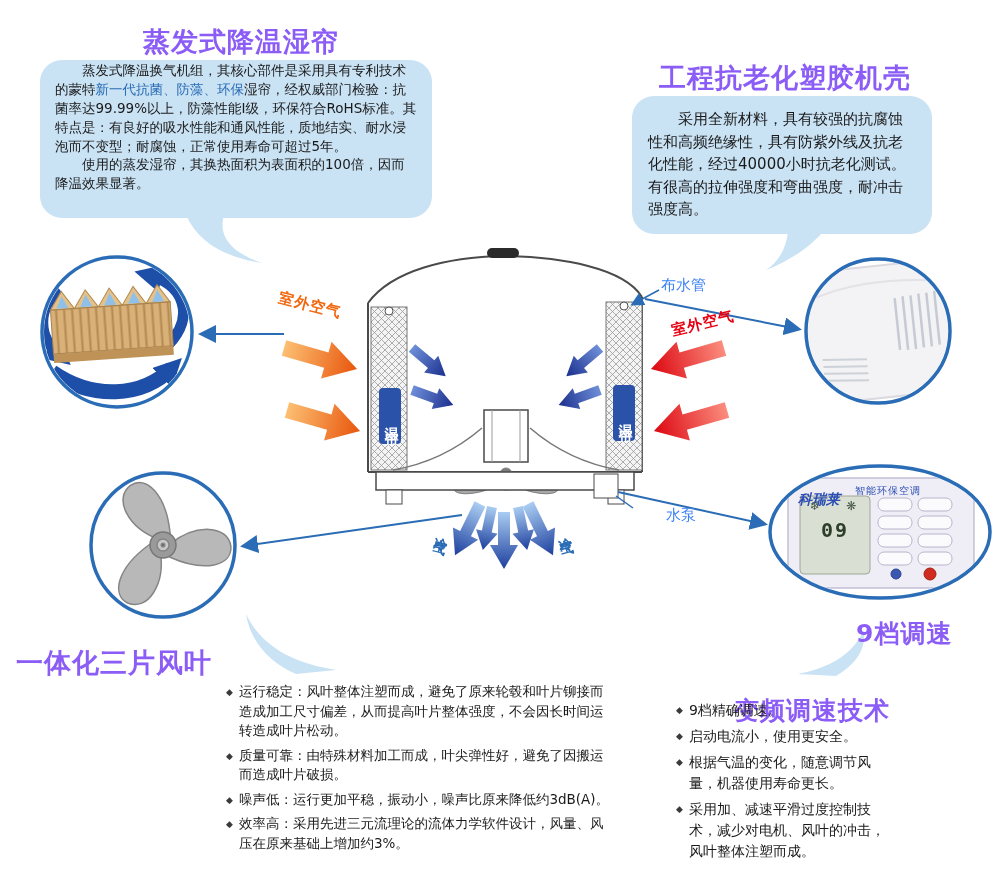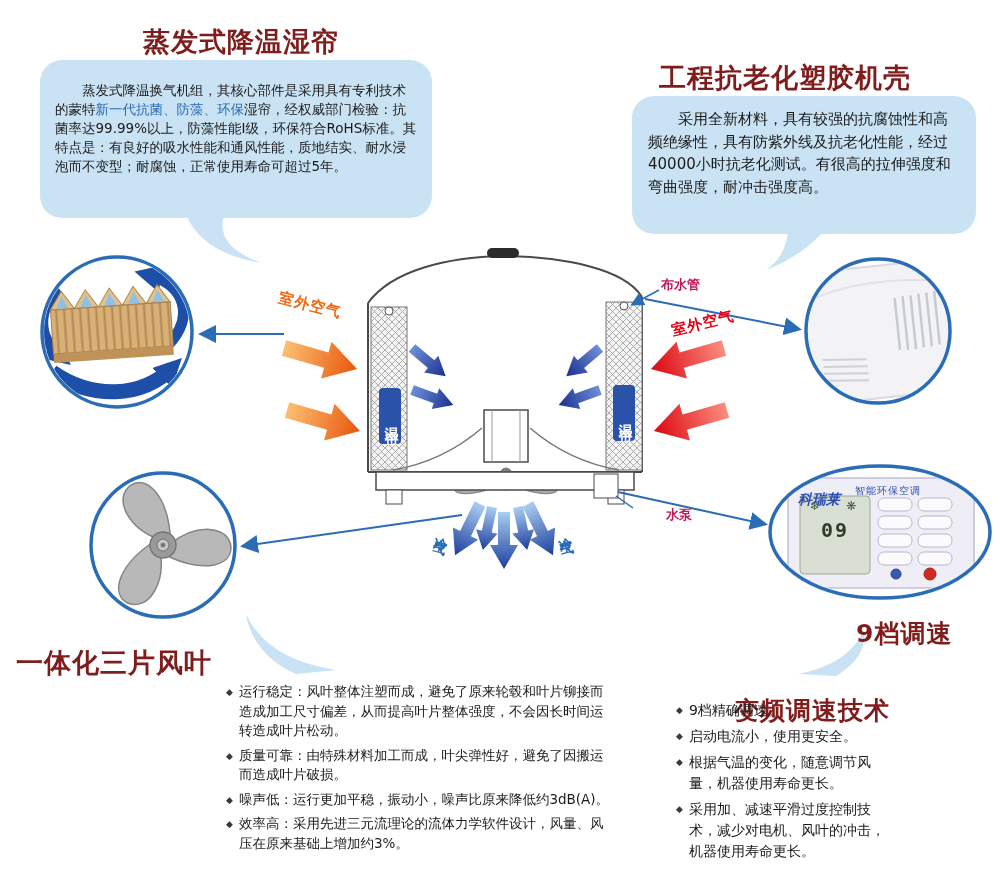--- a/index.html
+++ b/index.html
@@ -1,40 +1,40 @@
 <!DOCTYPE html>
 <html><head>
 <meta charset="utf-8">
 <style>
   * { margin:0; padding:0; box-sizing:border-box; }
   html,body { width:1000px; height:889px; }
   body { position:relative; background:#ffffff; font-family:"DejaVu Sans", sans-serif; overflow:hidden; color:#1a1a1a; }
   svg.art { position:absolute; left:0; top:0; }
 
-  .title { position:absolute; color:#7f1d1d; font-weight:bold; font-size:27px; letter-spacing:1px; white-space:nowrap; }
+  .title { position:absolute; color:#8b5cf6; font-weight:bold; font-size:27px; letter-spacing:1px; white-space:nowrap; }
   #title-wet   { left:143px; top:24px; }
   #title-casing{ left:635px; top:60px;margin-left:24px; }
   #title-fan   { left:16px;  top:645px; }
   #title-speed { left:734px; top:666px; font-size:25px;margin-top:28px; }
   #speed-badge { left:856px; top:617px; font-size:25px; }
 
   .bubble { position:absolute; background:#c9e2f4; border-radius:22px; color:#1a1a1a; }
   .bubble p { text-indent:2em; }
-  #bubble-wet   { left:40px;  top:60px; width:392px; height:158px; padding:21px 15px; font-size:13.5px; line-height:1.4; }
-  #bubble-casing{ left:632px; top:96px; width:344px; height:138px; padding:12px 16px; font-size:15px;  line-height:1.5; }
+  #bubble-wet   { left:40px;  top:60px; width:392px; height:158px; padding:1px 15px; font-size:13.5px; line-height:1.4; }
+  #bubble-casing{ left:632px; top:96px; width:300px; height:138px; padding:12px 16px; font-size:15px;  line-height:1.5; }
   .hl { color:#2a6cb5; }
 
   .bullets { position:absolute; list-style:none; }
   .bullets li { display:flex; gap:6px; margin-bottom:5px; }
   .bullets li .txt { flex:1; }
   .marker { flex:0 0 auto; font-size:9px; padding-top:4px; color:#3a3a3a; }
   #fan-bullets   { left:226px; top:682px; width:384px; font-size:13.5px; line-height:1.45; }
   #speed-bullets { left:676px; top:700px; width:212px; font-size:14px;  line-height:1.5; }
 
-  .lbl { position:absolute; font-size:13px; color:#be185d; white-space:nowrap;font-weight:bold; }
+  .lbl { position:absolute; font-size:15px; color:#3b82f6; white-space:nowrap; }
   #lbl-water { left:661px; top:276px; }
   #lbl-pump  { left:635px; top:506px;margin-left:31px; }
   .curtain-label { position:absolute; width:22px; height:56px; background:#2a52a8; color:#fff;
     writing-mode:vertical-rl; text-align:center; font-size:14px; font-weight:bold; letter-spacing:3px;
     border-radius:4px; padding-top:6px; }
   #lbl-curtainL { left:379px; top:388px; }
   #lbl-curtainR { left:613px; top:385px; }
   .outdoor { position:absolute; font-size:15px; font-weight:bold; letter-spacing:1px; white-space:nowrap; }
   #lbl-outL { left:278px; top:296px; transform:rotate(14deg);  color:#f2670e; }
   #lbl-outR { left:671px; top:314px; transform:rotate(-14deg); color:#e60012; }
@@ -232,20 +232,21 @@
       <circle cx="896" cy="574" r="5" fill="#3a58b0" stroke="#2b4190"></circle>
     </g>
   </g>
   <ellipse cx="880" cy="532" rx="110" ry="66" fill="none" stroke="#2a6cb5" stroke-width="3.5"></ellipse>
 </svg>
 
 <h1 class="title" id="title-wet">蒸发式降温湿帘</h1>
 
 <div class="bubble" id="bubble-wet">
   <p><span>蒸发式降温换气机组，其核心部件是采用具有专利技术的蒙特</span><span class="hl">新一代抗菌、防藻、环保</span><span>湿帘，经权威部门检验：抗菌率达99.99%以上，防藻性能Ⅰ级，环保符合RoHS标准。其特点是：有良好的吸水性能和通风性能，质地结实、耐水浸泡而不变型；耐腐蚀，正常使用寿命可超过5年。</span></p>
+  <p>使用的蒸发湿帘，其换热面积为表面积的100倍，因而降温效果显著。</p>
 </div>
 
 <h1 class="title" id="title-casing">工程抗老化塑胶机壳</h1>
 
 <div class="bubble" id="bubble-casing">
   <p>采用全新材料，具有较强的抗腐蚀性和高频绝缘性，具有防紫外线及抗老化性能，经过40000小时抗老化测试。有很高的拉伸强度和弯曲强度，耐冲击强度高。</p>
 </div>
 
 <div class="lbl" id="lbl-water">布水管</div>
 <div class="lbl" id="lbl-pump">水泵</div>
@@ -292,15 +293,15 @@
   <li>
       <span class="marker">◆</span>
       <span class="txt">启动电流小，使用更安全。</span>
     </li>
   <li>
       <span class="marker">◆</span>
       <span class="txt">根据气温的变化，随意调节风量，机器使用寿命更长。</span>
     </li>
   <li>
       <span class="marker">◆</span>
-      <span class="txt">采用加、减速平滑过度控制技术，减少对电机、风叶的冲击，机器使用寿命更长。</span>
+      <span class="txt">采用加、减速平滑过度控制技术，减少对电机、风叶的冲击，风叶整体注塑而成。</span>
     </li>
 </ul>
 
 </body></html>

